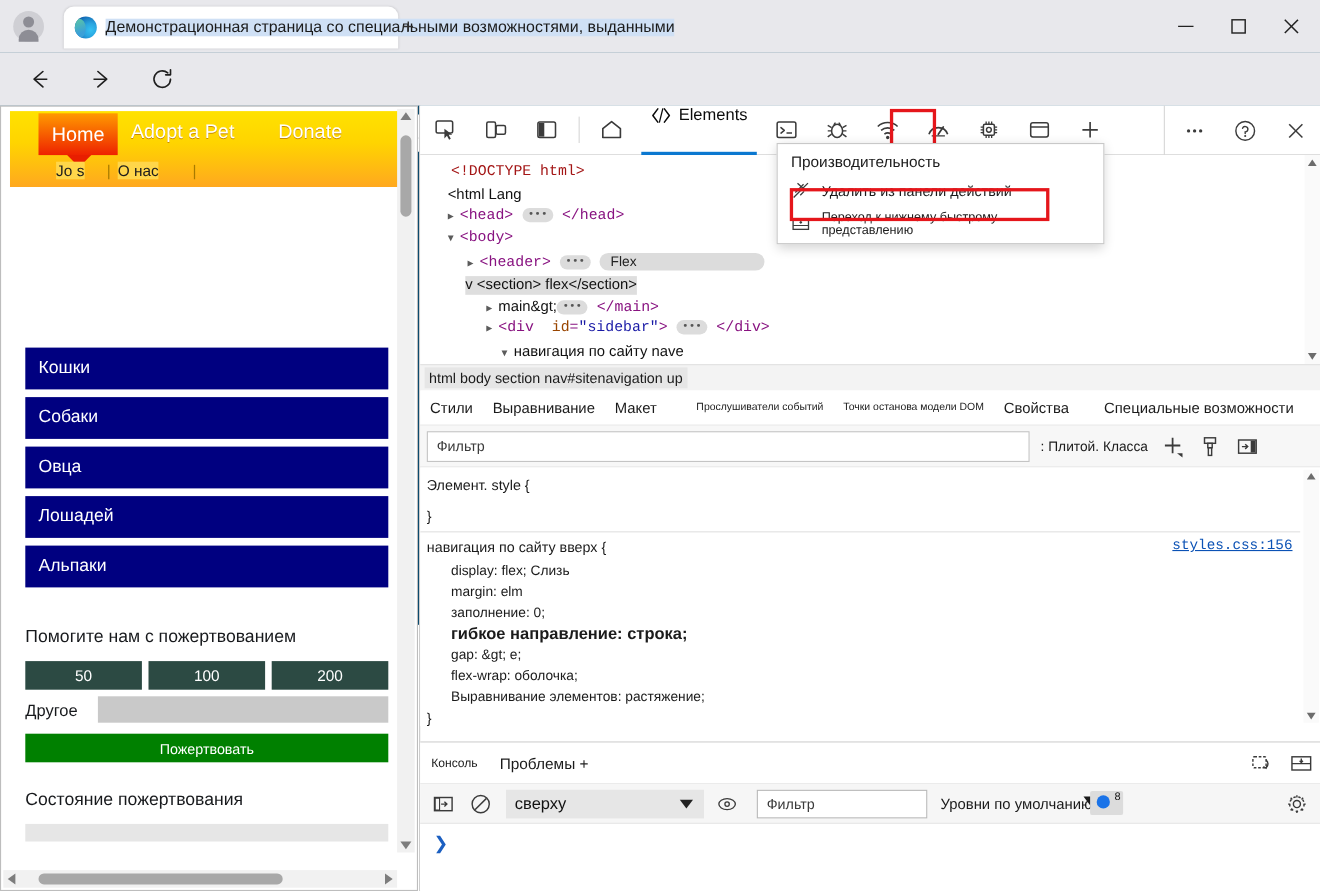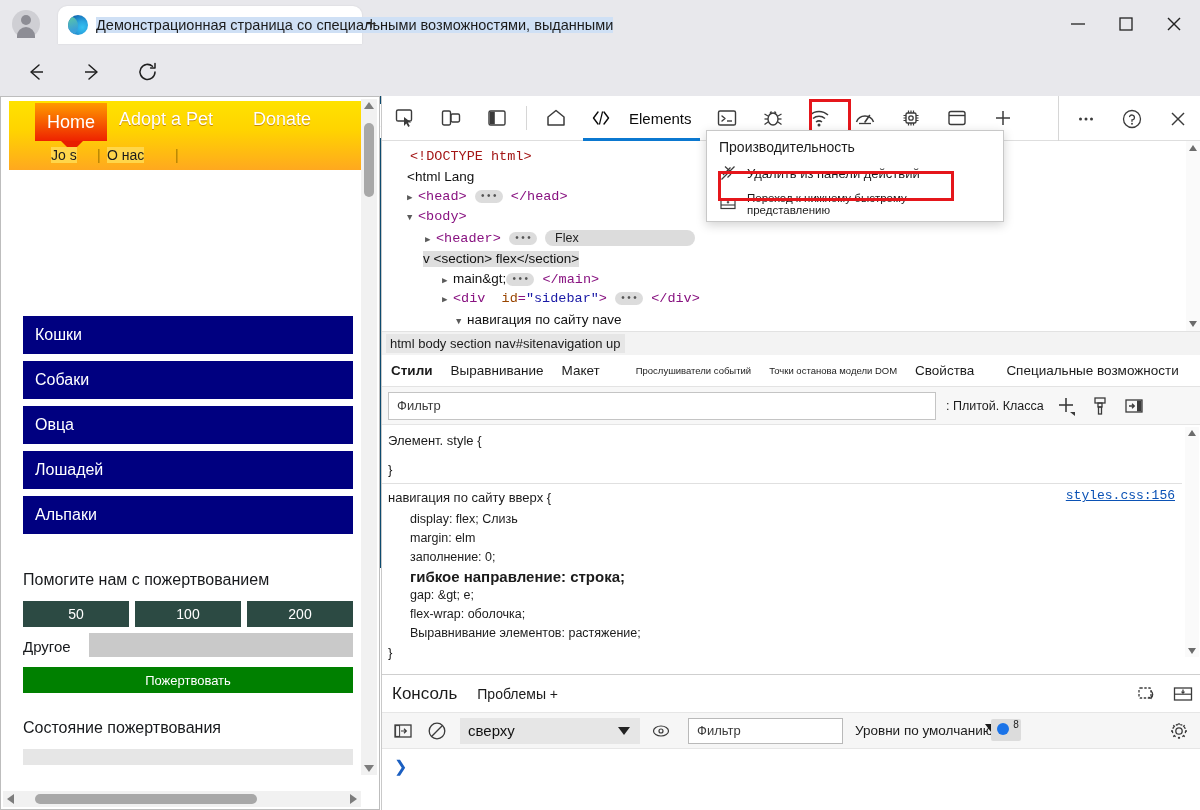--- a/index.html
+++ b/index.html
@@ -200,21 +200,21 @@
   .dt-toolbar {
     position:relative; width:819px; height:45px; background:#fff;
     border-bottom:1px solid #dedede; display:flex; align-items:center;
   }
   .dt-ic {
     width:30px; height:28px; margin:0 8px; color:#3b3b3b;
     display:flex; align-items:center; justify-content:center; position:relative;
   }
   .dt-divider { width:1px; height:24px; background:#d6d6d6; margin:0 6px; }
   .dt-tab-elements {
-    height:45px; display:flex; align-items:center; gap:18px;
+    height:45px; display:flex; align-items:flex-start; gap:6px;
     padding:0 12px; font-size:15px; color:#0b0b0b; position:relative;
   }
   .dt-tab-elements::after {
     content:""; position:absolute; left:4px; right:4px; bottom:0; height:3px; background:#0b78d0;
   }
   .dt-right { position:absolute; right:0; top:0; height:45px; display:flex; align-items:center;
     border-left:1px solid #d6d6d6; padding-left:4px;}
   .hl-box {
     position:absolute; border:3px solid #e5161b; pointer-events:none;
   }
@@ -256,21 +256,21 @@
   }
   .breadcrumb span { background:#e6e6e6; padding:2px 4px; margin-left:4px; }
 
   
   .styles-tabs {
     position:relative; width:819px; height:32px; background:#fff;
     border-bottom:1px solid #e3e3e3; display:flex; align-items:center;
   }
   .st-tab { font-size:13.5px; color:#1b1b1b; padding:0 9px; white-space:nowrap; }
   .st-tab.small { font-size:9.5px; }
-  .st-tab.active { background:#fff; font-weight:bold; }
+  .st-tab.active { background:#fff; font-weight:normal; }
 
   .styles-filterbar {
     position:relative; width:819px; height:38px; background:#f7f7f7;
     display:flex; align-items:center; border-bottom:1px solid #e5e5e5;
   }
   .filter-input {
     margin-left:6px; width:548px; height:28px; background:#fff;
     border:1px solid #c4c4c4; font-size:13px; color:#1b1b1b;
     display:flex; align-items:center; padding-left:8px;
   }
@@ -295,21 +295,21 @@
   .rules-scroll .up { position:absolute; left:3px; top:3px; width:0;height:0;
     border-left:4px solid transparent;border-right:4px solid transparent;border-bottom:6px solid #6c6c6c;}
   .rules-scroll .dn { position:absolute; left:3px; bottom:3px; width:0;height:0;
     border-left:4px solid transparent;border-right:4px solid transparent;border-top:6px solid #6c6c6c;}
 
   
   .drawer { position:absolute; left:0; bottom:0; width:819px; height:136px;
     background:#fff; border-top:1px solid #cfcfcf; }
   .drawer-tabs { position:relative; height:38px; display:flex; align-items:center;
     border-bottom:1px solid #e6e6e6; }
-  .dtab { font-size:17px; color:#1b1b1b; padding:0 10px; }
+  .dtab { font-size:11px; color:#1b1b1b; padding:0 10px; }
   .dtab.big { font-size:14px; }
   .drawer-right { position:absolute; right:6px; top:7px; display:flex; gap:12px; }
   .drawer-right > div { width:24px; height:24px; color:#3b3b3b; }
 
   .console-bar { position:relative; height:36px; background:#f6f6f6;
     display:flex; align-items:center; border-bottom:1px solid #e6e6e6; }
   .cb-ic { width:26px; height:24px; margin-left:8px; color:#3b3b3b;
     display:flex; align-items:center; justify-content:center; }
   .ctx-select { margin-left:10px; width:180px; height:26px; background:#e6e6e6;
     display:flex; align-items:center; padding:0 8px; font-size:15px; color:#121212;

